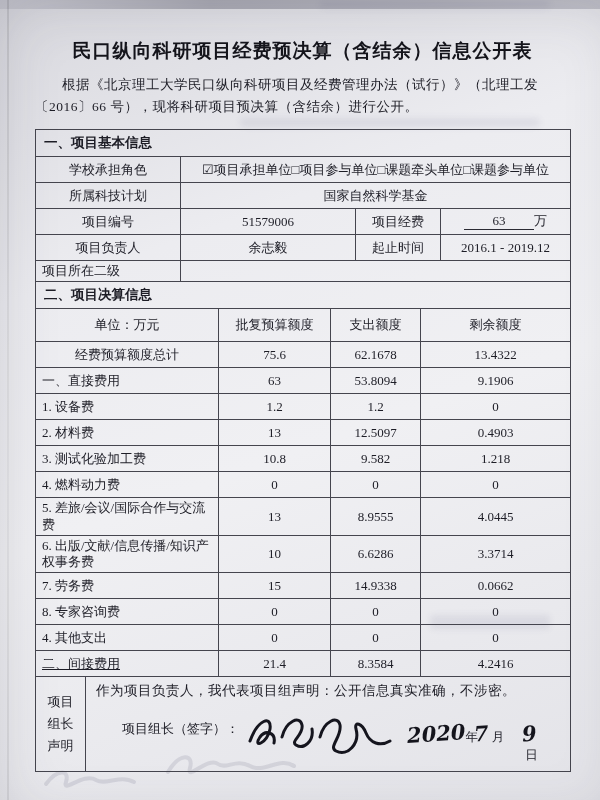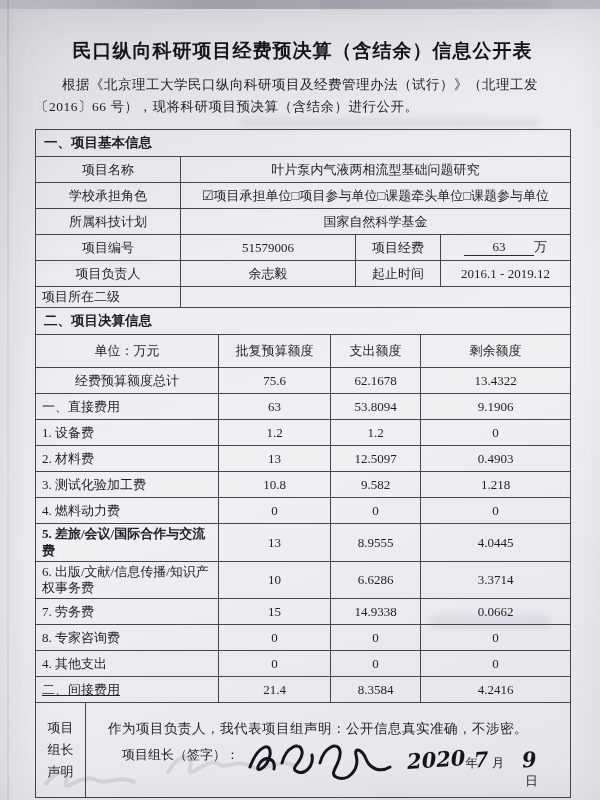--- a/index.html
+++ b/index.html
@@ -41,21 +41,21 @@
   .num{text-align:center;font-family:"Liberation Serif","DejaVu Serif",serif;}
   .ctr{text-align:center;}
   .short{height:16px;}
   .hdr-row td{height:28px;}
 
   .underline-val{display:inline-block;border-bottom:1px solid #2a2a33;
     padding:0 20px;min-width:30px;text-align:center;}
 
   .decl-lbl{text-align:center;font-size:13px;line-height:1.7;vertical-align:middle;}
   .decl-body{vertical-align:top;padding:6px 8px 2px 10px;position:relative;height:86px;}
-  .decl-statement{font-size:13.5px;letter-spacing:.5px;margin:12px;}
+  .decl-statement{font-size:13.5px;letter-spacing:.5px;margin:0;}
   .sign-row{position:absolute;left:36px;top:44px;width:430px;font-size:13px;}
   .sign-label{font-size:13px;}
   .date-part{position:absolute;top:0;font-size:12.5px;}
   .hand{font-style:italic;font-weight:bold;font-size:21px;
     font-family:"DejaVu Serif","Liberation Serif",serif;
     transform:rotate(-4deg);display:inline-block;color:#14141c;}
 
   .sig-svg{position:absolute;left:120px;top:-14px;pointer-events:none;}
 </style>
 </head>
@@ -84,24 +84,20 @@
           <col style="width:145px">
           <col style="width:175px">
           <col style="width:85px">
           <col style="width:130px">
         </colgroup>
       <tbody>
           <tr>
         <td colspan="4" class="section-hdr">一、项目基本信息</td>
       </tr>
       <tr>
-        <td class="lbl">项目名称</td>
-        <td colspan="3" class="val">叶片泵内气液两相流型基础问题研究</td>
-      </tr>
-      <tr>
         <td class="lbl">学校承担角色</td>
         <td colspan="3" class="val">☑项目承担单位□项目参与单位□课题牵头单位□课题参与单位</td>
       </tr>
       <tr>
         <td class="lbl">所属科技计划</td>
         <td colspan="3" class="val">国家自然科学基金</td>
       </tr>
       <tr>
         <td class="lbl">项目编号</td>
         <td class="val num">51579006</td>
@@ -172,21 +168,21 @@
             <td class="num">9.582</td>
             <td class="num">1.218</td>
           </tr>
           <tr>
             <td class="lbl-left" style="padding-left: 6px;">4. 燃料动力费</td>
             <td class="num">0</td>
             <td class="num">0</td>
             <td class="num">0</td>
           </tr>
           <tr>
-            <td class="lbl-left" style="padding-left: 6px; font-weight: bold;">5. 差旅/会议/国际合作与交流费</td>
+            <td class="lbl-left" style="padding-left: 6px;">5. 差旅/会议/国际合作与交流费</td>
             <td class="num">13</td>
             <td class="num">8.9555</td>
             <td class="num">4.0445</td>
           </tr>
           <tr>
             <td class="lbl-left" style="padding-left: 6px;">6. 出版/文献/信息传播/知识产权事务费</td>
             <td class="num">10</td>
             <td class="num">6.6286</td>
             <td class="num">3.3714</td>
           </tr>

